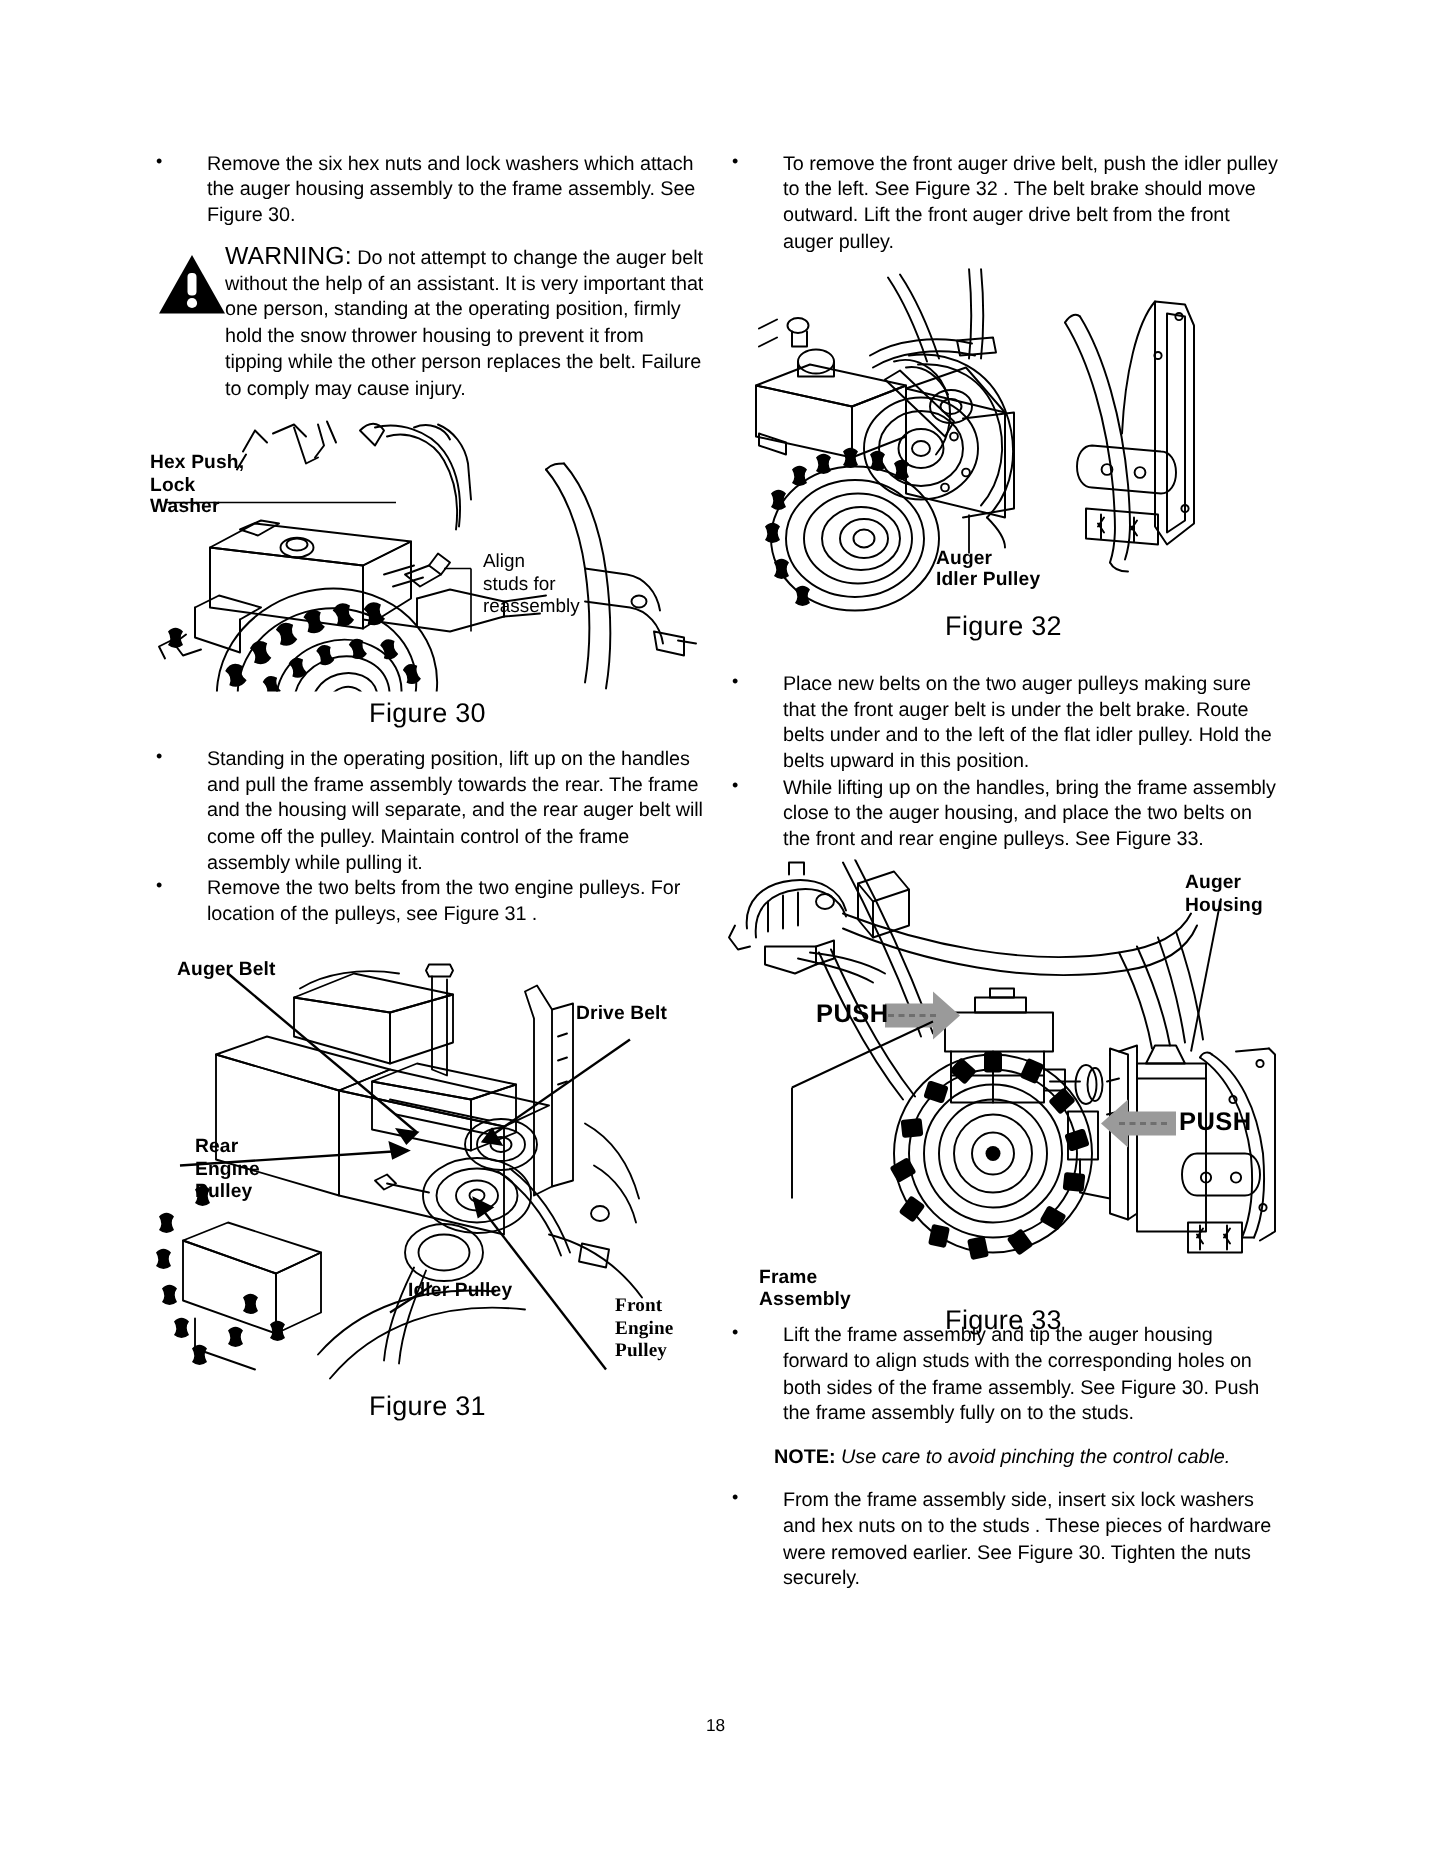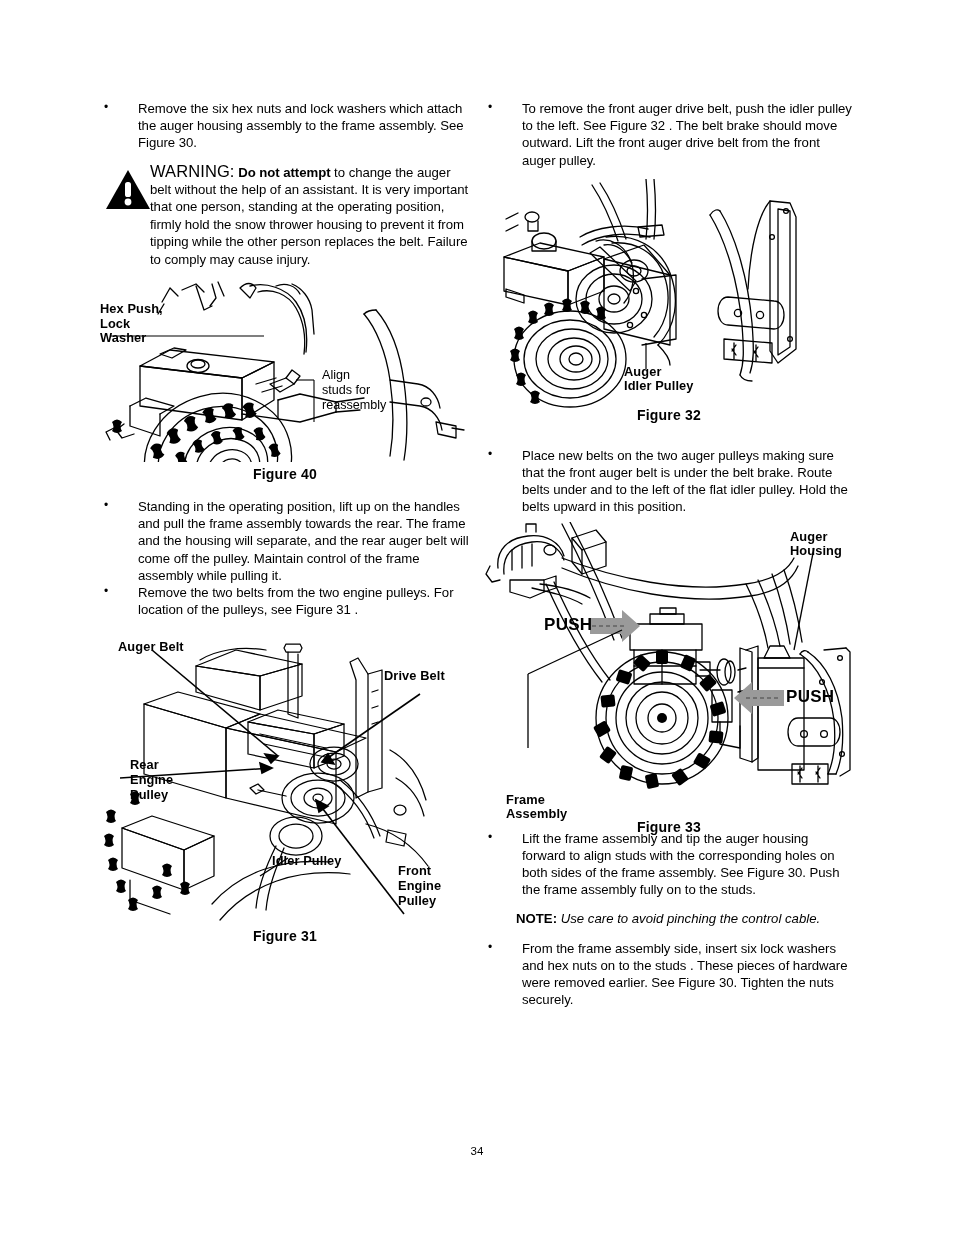--- a/index.html
+++ b/index.html
@@ -66,28 +66,28 @@
   .warning-text {
     font-size: 13.2px;
     line-height: 17.4px;
     letter-spacing: -0.05px;
   }
   .warning-word {
     font-weight: normal;
     font-size: 16.5px;
     letter-spacing: 0.1px;
   }
-  .warning-strong { font-weight: bold; }
+  .warning-strong { font-weight: normal; }
 
   
   .figure { position: relative; }
   .fig-caption {
     text-align: center;
-    font-weight: bold;
-    font-size: 14px;
+    font-weight: normal;
+    font-size: 18px;
     letter-spacing: 0.2px;
   }
   .callout {
     position: absolute;
     font-weight: bold;
     font-size: 12.8px;
     line-height: 14.6px;
     letter-spacing: 0.1px;
     white-space: pre-line;
   }
@@ -230,21 +230,21 @@
           <line x1="196" y1="100" x2="214" y2="100"></line>
           <line x1="214" y1="100" x2="214" y2="142"></line>
         </g>
       </svg>
       <div class="callout" style="left:0px; top:22px;">Hex Push,
 Lock
 Washer</div>
       <div class="callout-thin" style="left:222px; top:88px;">Align
 studs for
 reassembly</div>
-      <div class="fig-caption" style="position:absolute; left:0; top:186px; width:370px;">Figure 40</div>
+      <div class="fig-caption" style="position:absolute; left:0; top:186px; width:370px;">Figure 30</div>
     </div>
 
     <ul class="bullets" style="margin-top:12px;">
       <li class="bullet">Standing in the operating position, lift up on the handles and pull the frame assembly towards the rear. The frame and the housing will separate, and the rear auger belt will come off the pulley. Maintain control of the frame assembly while pulling it.</li>
       <li class="bullet">Remove the two belts from the two engine pulleys. For location of the pulleys, see Figure 31 .</li>
     </ul>
 
     <div class="figure" style="margin-top:14px; height:320px;">
       <svg width="370" height="290" viewBox="0 0 370 290">
         <g fill="none" stroke="#000" stroke-width="1.25" stroke-linejoin="round" stroke-linecap="round">
@@ -330,21 +330,21 @@
           <path d="M216 168 l3 12 l9 -6 Z"></path>
           <path d="M160 244 L188 226" stroke-width="1.4" fill="none"></path>
         </g>
       </svg>
       <div class="callout" style="left:18px; top:8px;">Auger Belt</div>
       <div class="callout" style="left:284px; top:37px;">Drive Belt</div>
       <div class="callout" style="left:30px; top:126px;">Rear
 Engine
 Pulley</div>
       <div class="callout" style="left:172px; top:222px;">Idler Pulley</div>
-      <div class="callout" style="left:298px; top:232px;">Front
+      <div class="callout" style="left:310px; top:232px;font-family:Liberation Serif, serif;">Front
 Engine
 Pulley</div>
       <div class="fig-caption" style="position:absolute; left:0; top:296px; width:370px;">Figure 31</div>
     </div>
 
   </div>
 
   <div class="col col-right">
 
     <ul class="bullets">
@@ -443,20 +443,21 @@
           <line x1="162" y1="164" x2="162" y2="190"></line>
         </g>
       </svg>
       <div class="callout" style="left:140px; top:186px;">Auger
 Idler Pulley</div>
       <div class="fig-caption" style="position:absolute; left:0; top:228px; width:370px;">Figure 32</div>
     </div>
 
     <ul class="bullets" style="margin-top:8px;">
       <li class="bullet">Place new belts on the two auger pulleys making sure that the front auger belt is under the belt brake. Route belts under and to the left of the flat idler pulley. Hold the belts upward in this position.</li>
+      <li class="bullet">While lifting up on the handles, bring the frame assembly close to the auger housing, and place the two belts on the front and rear engine pulleys. See Figure 33.</li>
     </ul>
 
     <div class="figure" style="margin-top:6px; height:300px;">
       <svg width="370" height="278" viewBox="0 0 370 278">
         <g fill="none" stroke="#000" stroke-width="1.3" stroke-linejoin="round" stroke-linecap="round">
 
           <path d="M14 46 C12 28 24 16 44 14 C62 12 76 20 80 34"></path>
           <path d="M20 52 C18 32 30 22 48 20 C64 18 76 26 80 38"></path>
           <path d="M6 44 L2 52 L8 60 L16 58"></path>
           <path d="M28 28 L28 48 M38 24 L38 46 M48 22 L48 44"></path>
@@ -584,15 +585,15 @@
     </ul>
 
     <div class="note-line"><span class="note-label">NOTE:</span><span class="note-body"> Use care to avoid pinching the control cable.</span></div>
 
     <ul class="bullets">
       <li class="bullet">From the frame assembly side, insert six lock washers and hex nuts on to the studs . These pieces of hardware were removed earlier. See Figure 30.  Tighten the nuts securely.</li>
     </ul>
 
   </div>
 
-  <div class="page-number">34</div>
+  <div class="page-number">18</div>
 
 </div>
 
 </body></html>

